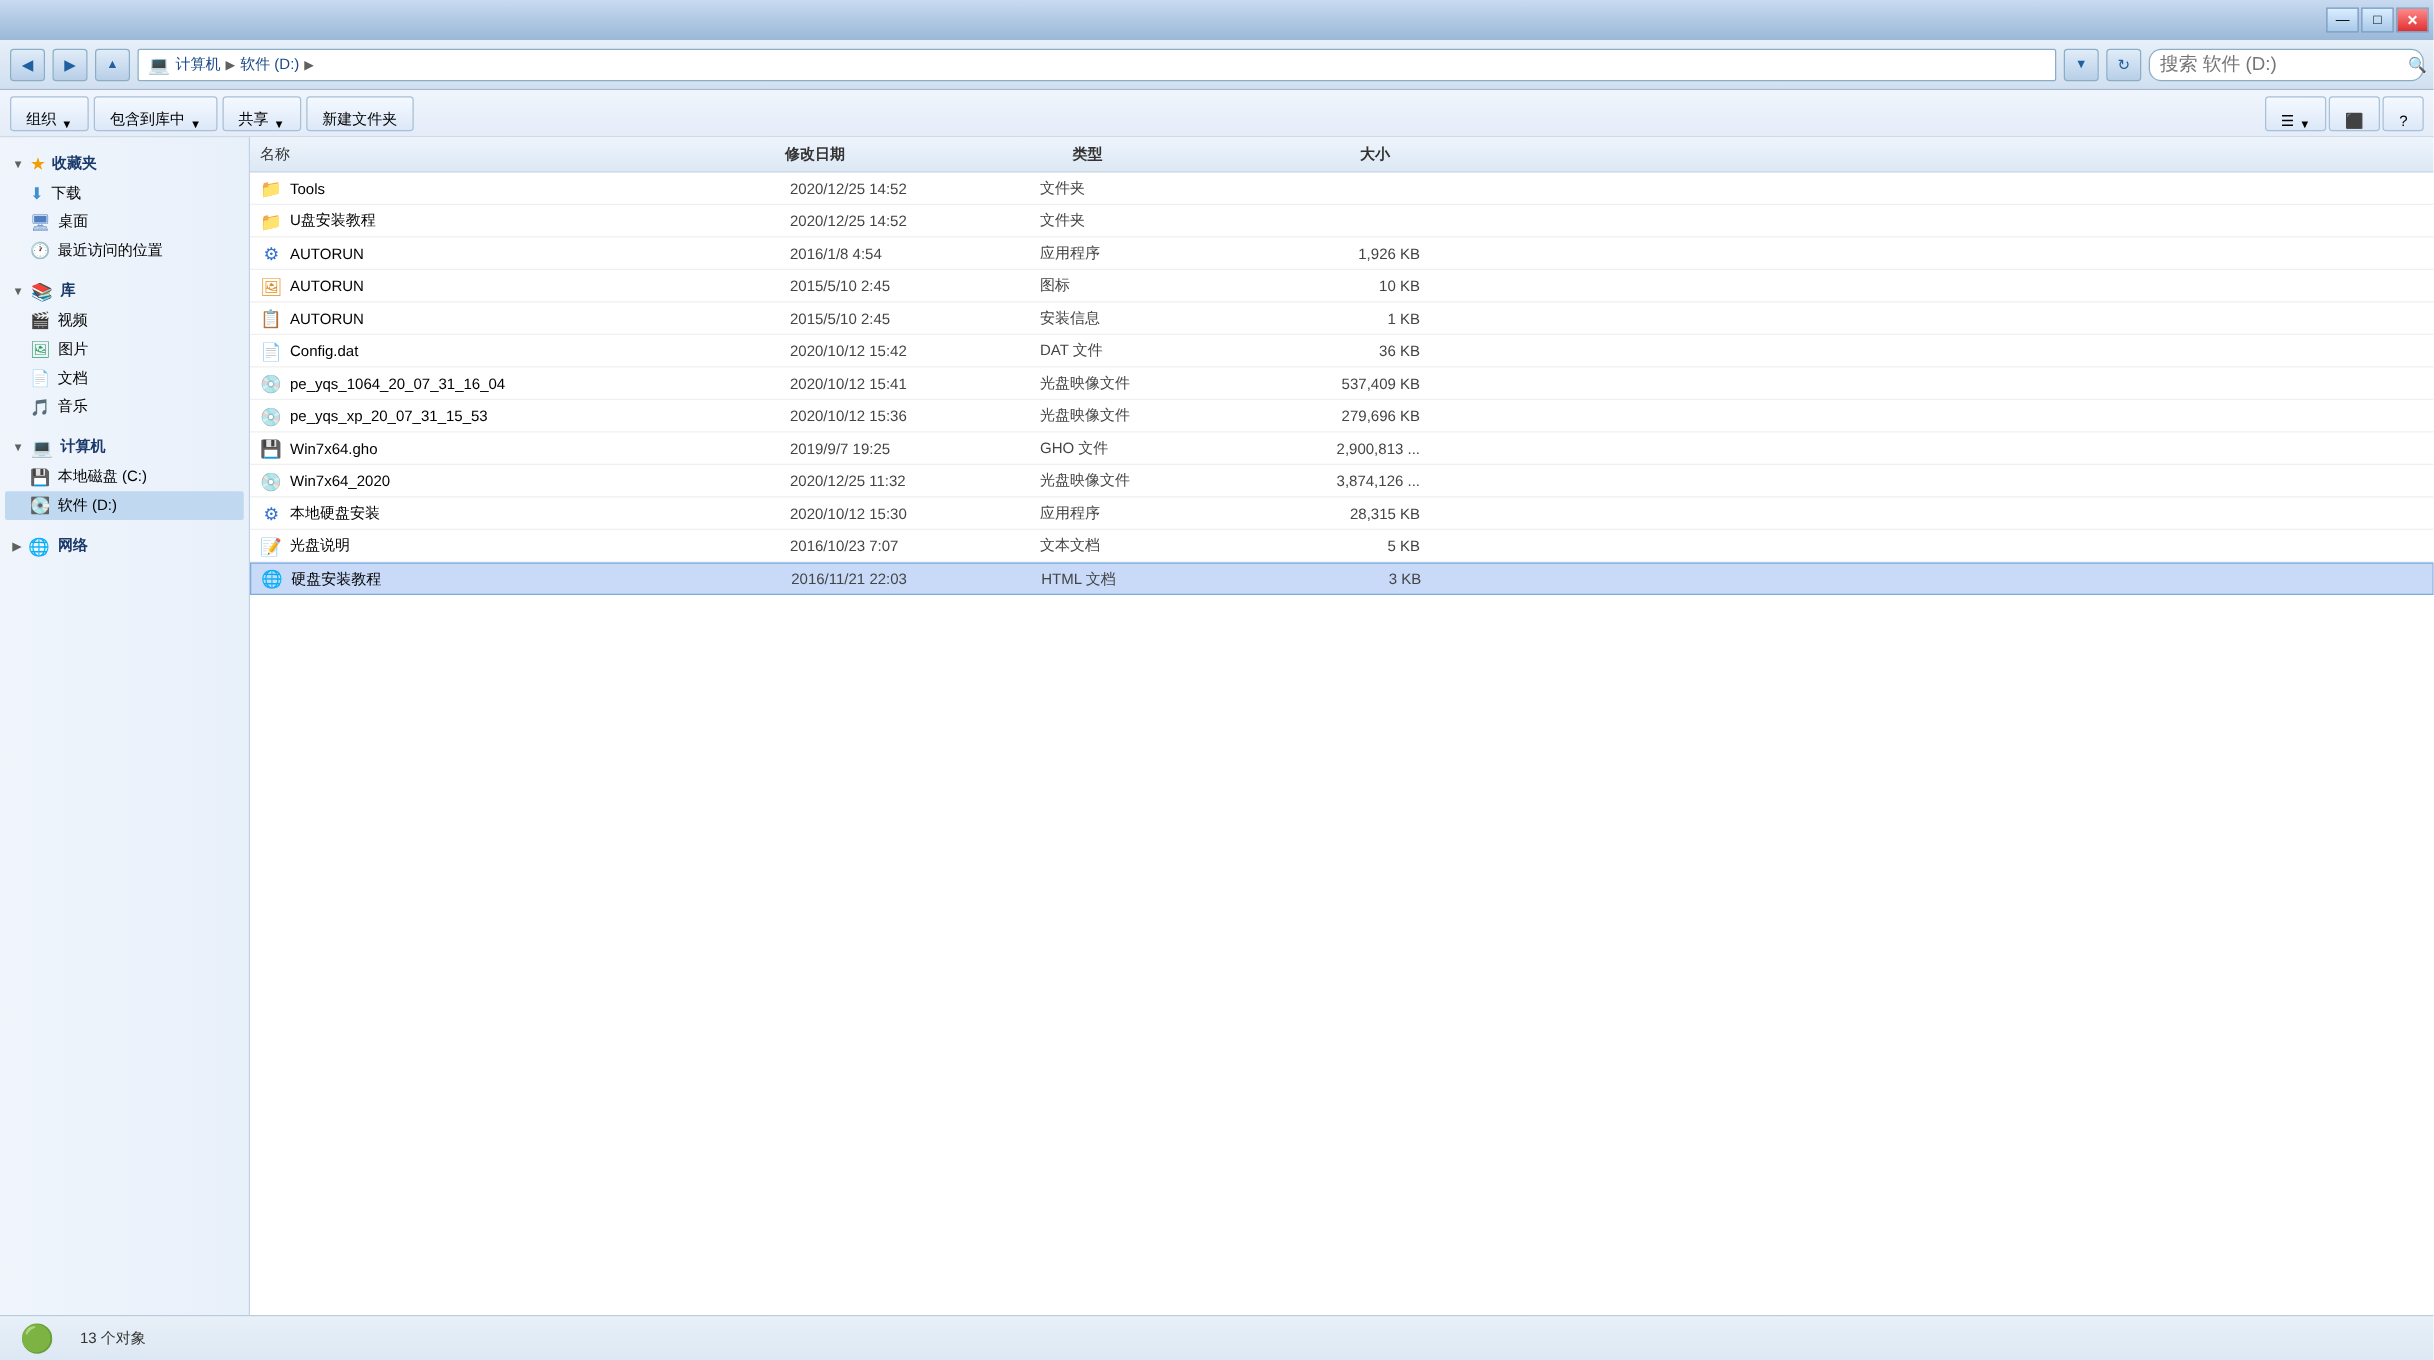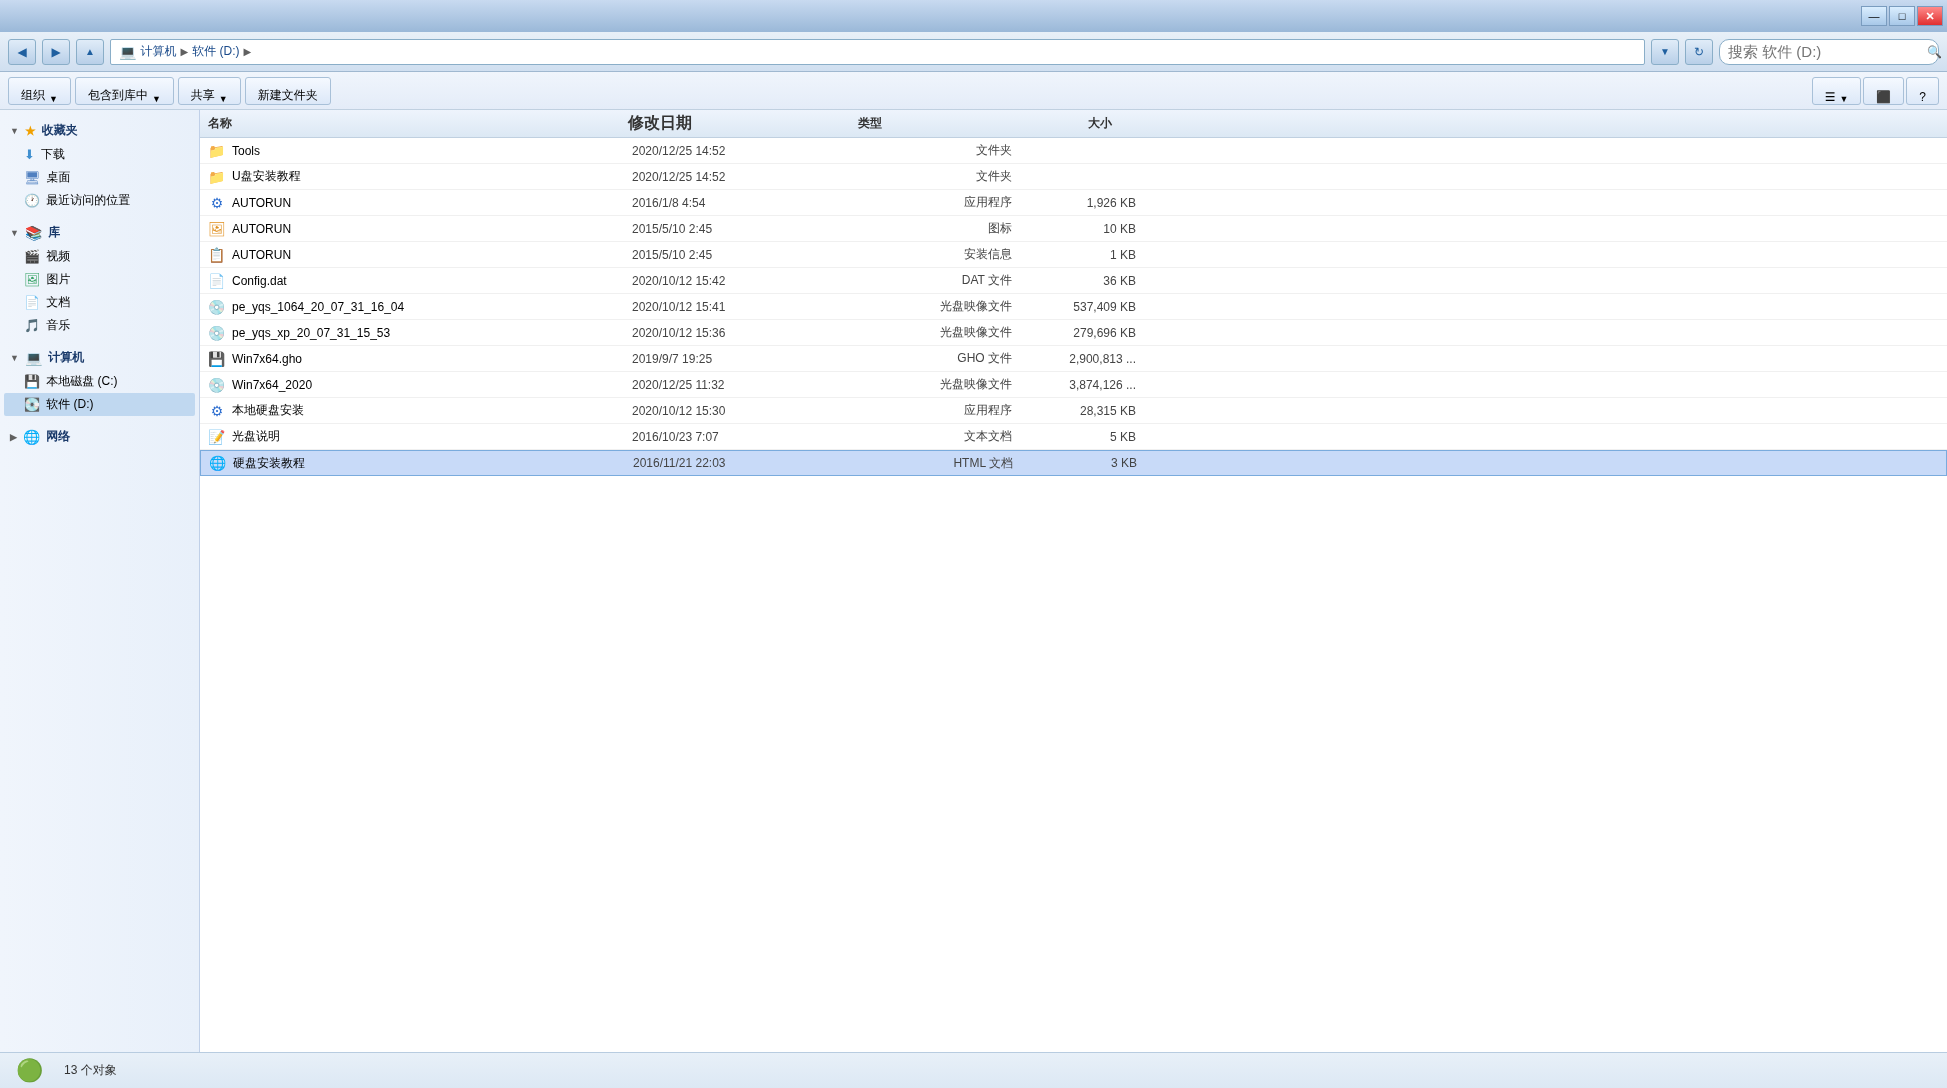--- a/index.html
+++ b/index.html
@@ -183,38 +183,38 @@
     .filelist-header {
       display: flex;
       align-items: center;
       background: linear-gradient(to bottom, #eef4fc, #dce8f4);
       border-bottom: 1px solid #c0d0e0;
       height: 28px;
       padding: 0 8px;
       position: sticky;
       top: 0;
     }
-    .col-name { width: 420px; font-size: 12px; font-weight: bold; color: #333; cursor: pointer; }
-    .col-date { width: 200px; font-size: 16px; font-weight: bold; color: #333; cursor: pointer; }
+    .col-name { width: 420px; font-size: 12px; font-weight: normal; color: #333; cursor: pointer; }
+    .col-date { width: 200px; font-size: 12px; font-weight: bold; color: #333; cursor: pointer; }
     .col-type { width: 180px; font-size: 12px; font-weight: bold; color: #333; cursor: pointer; margin-left: 30px; }
     .col-size { width: 140px; font-size: 12px; font-weight: bold; color: #333; cursor: pointer; text-align: center; padding-right: 16px; }
 
     .file-row {
       display: flex;
       align-items: center;
       height: 26px;
       padding: 0 8px;
       border-bottom: 1px solid #f0f0f0;
       cursor: pointer;
     }
     .file-row.selected { background: #c8daf8; border: 1px solid #7aabdd; }
     .file-icon { font-size: 14px; margin-right: 6px; width: 18px; text-align: center; }
     .file-name { flex: 0 0 400px; font-size: 12px; color: #000; }
     .file-date { flex: 0 0 200px; font-size: 12px; color: #444; }
-    .file-type { flex: 0 0 180px; font-size: 12px; color: #444; text-align: right; }
+    .file-type { flex: 0 0 180px; font-size: 12px; color: #444; }
     .file-size { flex: 0 0 140px; font-size: 12px; color: #444; text-align: right; padding-right: 16px; }
 
     
     .statusbar {
       height: 36px;
       background: linear-gradient(to bottom, #e8f0f8, #dce8f4);
       border-top: 1px solid #b8cce0;
       display: flex;
       align-items: center;
       padding: 0 12px;

